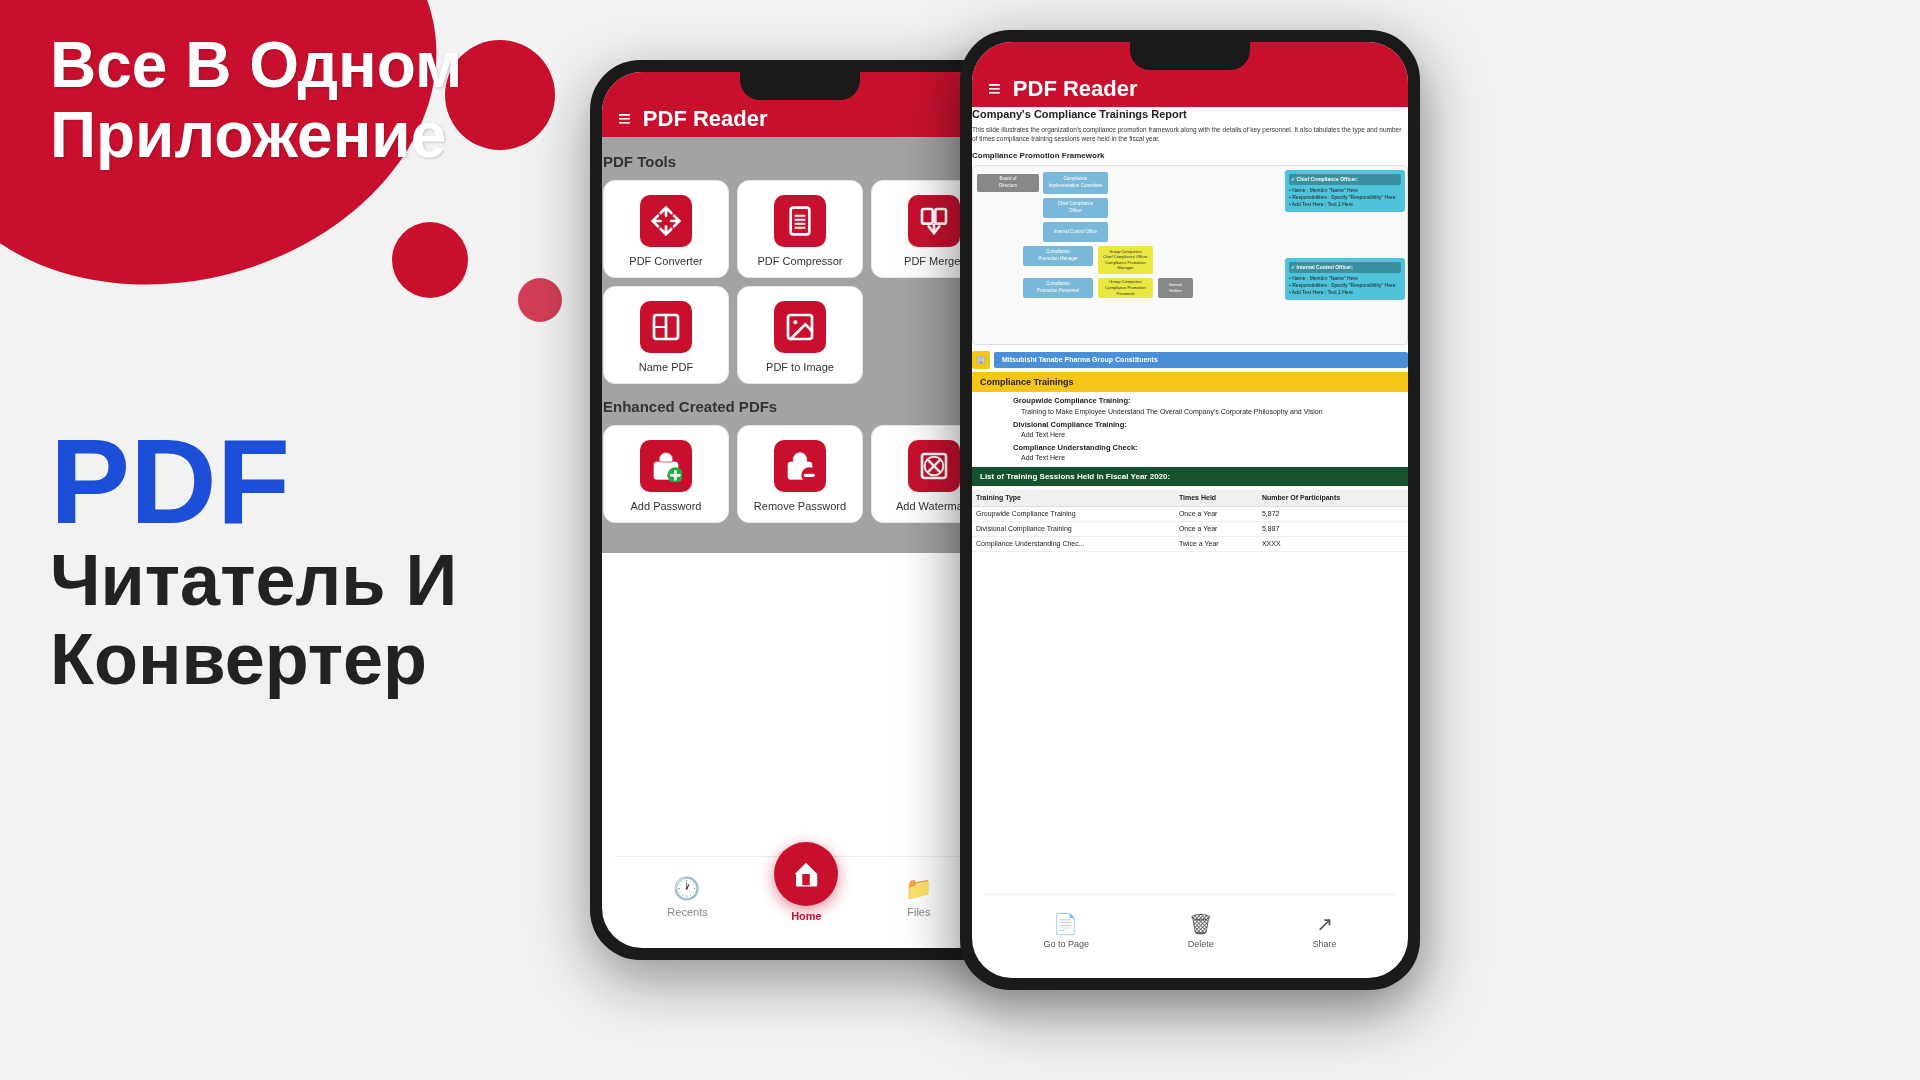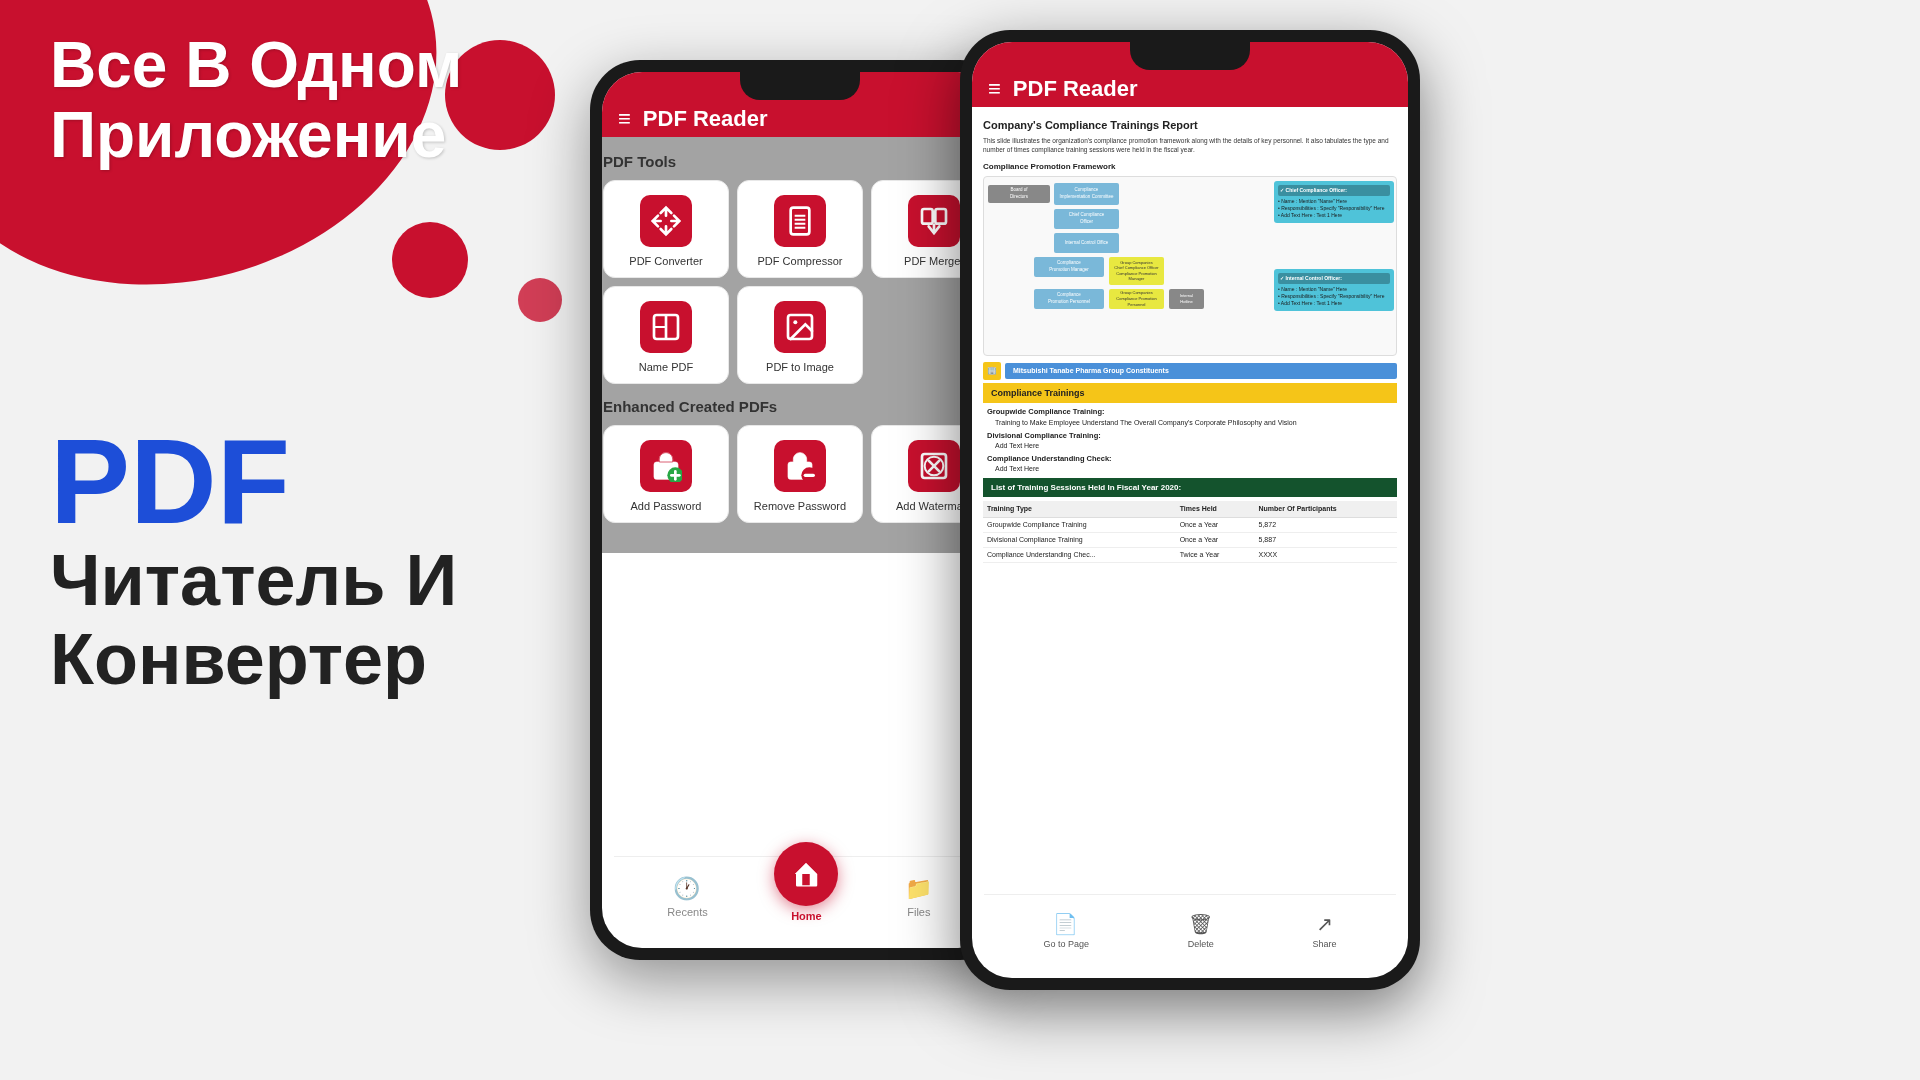--- a/index.html
+++ b/index.html
@@ -220,21 +220,21 @@
       right: 12px;
       bottom: 12px;
       background: #fff;
       border-radius: 40px;
       overflow: hidden;
     }
 
     
     .pdf-content {
       background: #fff;
-      padding: 11px;
+      padding: 0;
       font-size: 7.5px;
       color: #222;
       line-height: 1.4;
       overflow: hidden;
     }
     .pdf-title {
       font-size: 11px;
       font-weight: 700;
       margin-bottom: 3px;
     }
@@ -266,20 +266,21 @@
       background: #f5c518;
       padding: 4px 8px;
       font-weight: 700;
       font-size: 9px;
       margin-bottom: 4px;
     }
     .compliance-item {
       font-size: 7px;
       margin-bottom: 3px;
       padding-left: 4px;
+      margin-left: 37px;
     }
     .compliance-item strong {
       font-size: 7.5px;
     }
     .blue-section {
       background: #14532d;
       color: #fff;
       padding: 4px 8px;
       font-size: 8px;
       font-weight: 700;

